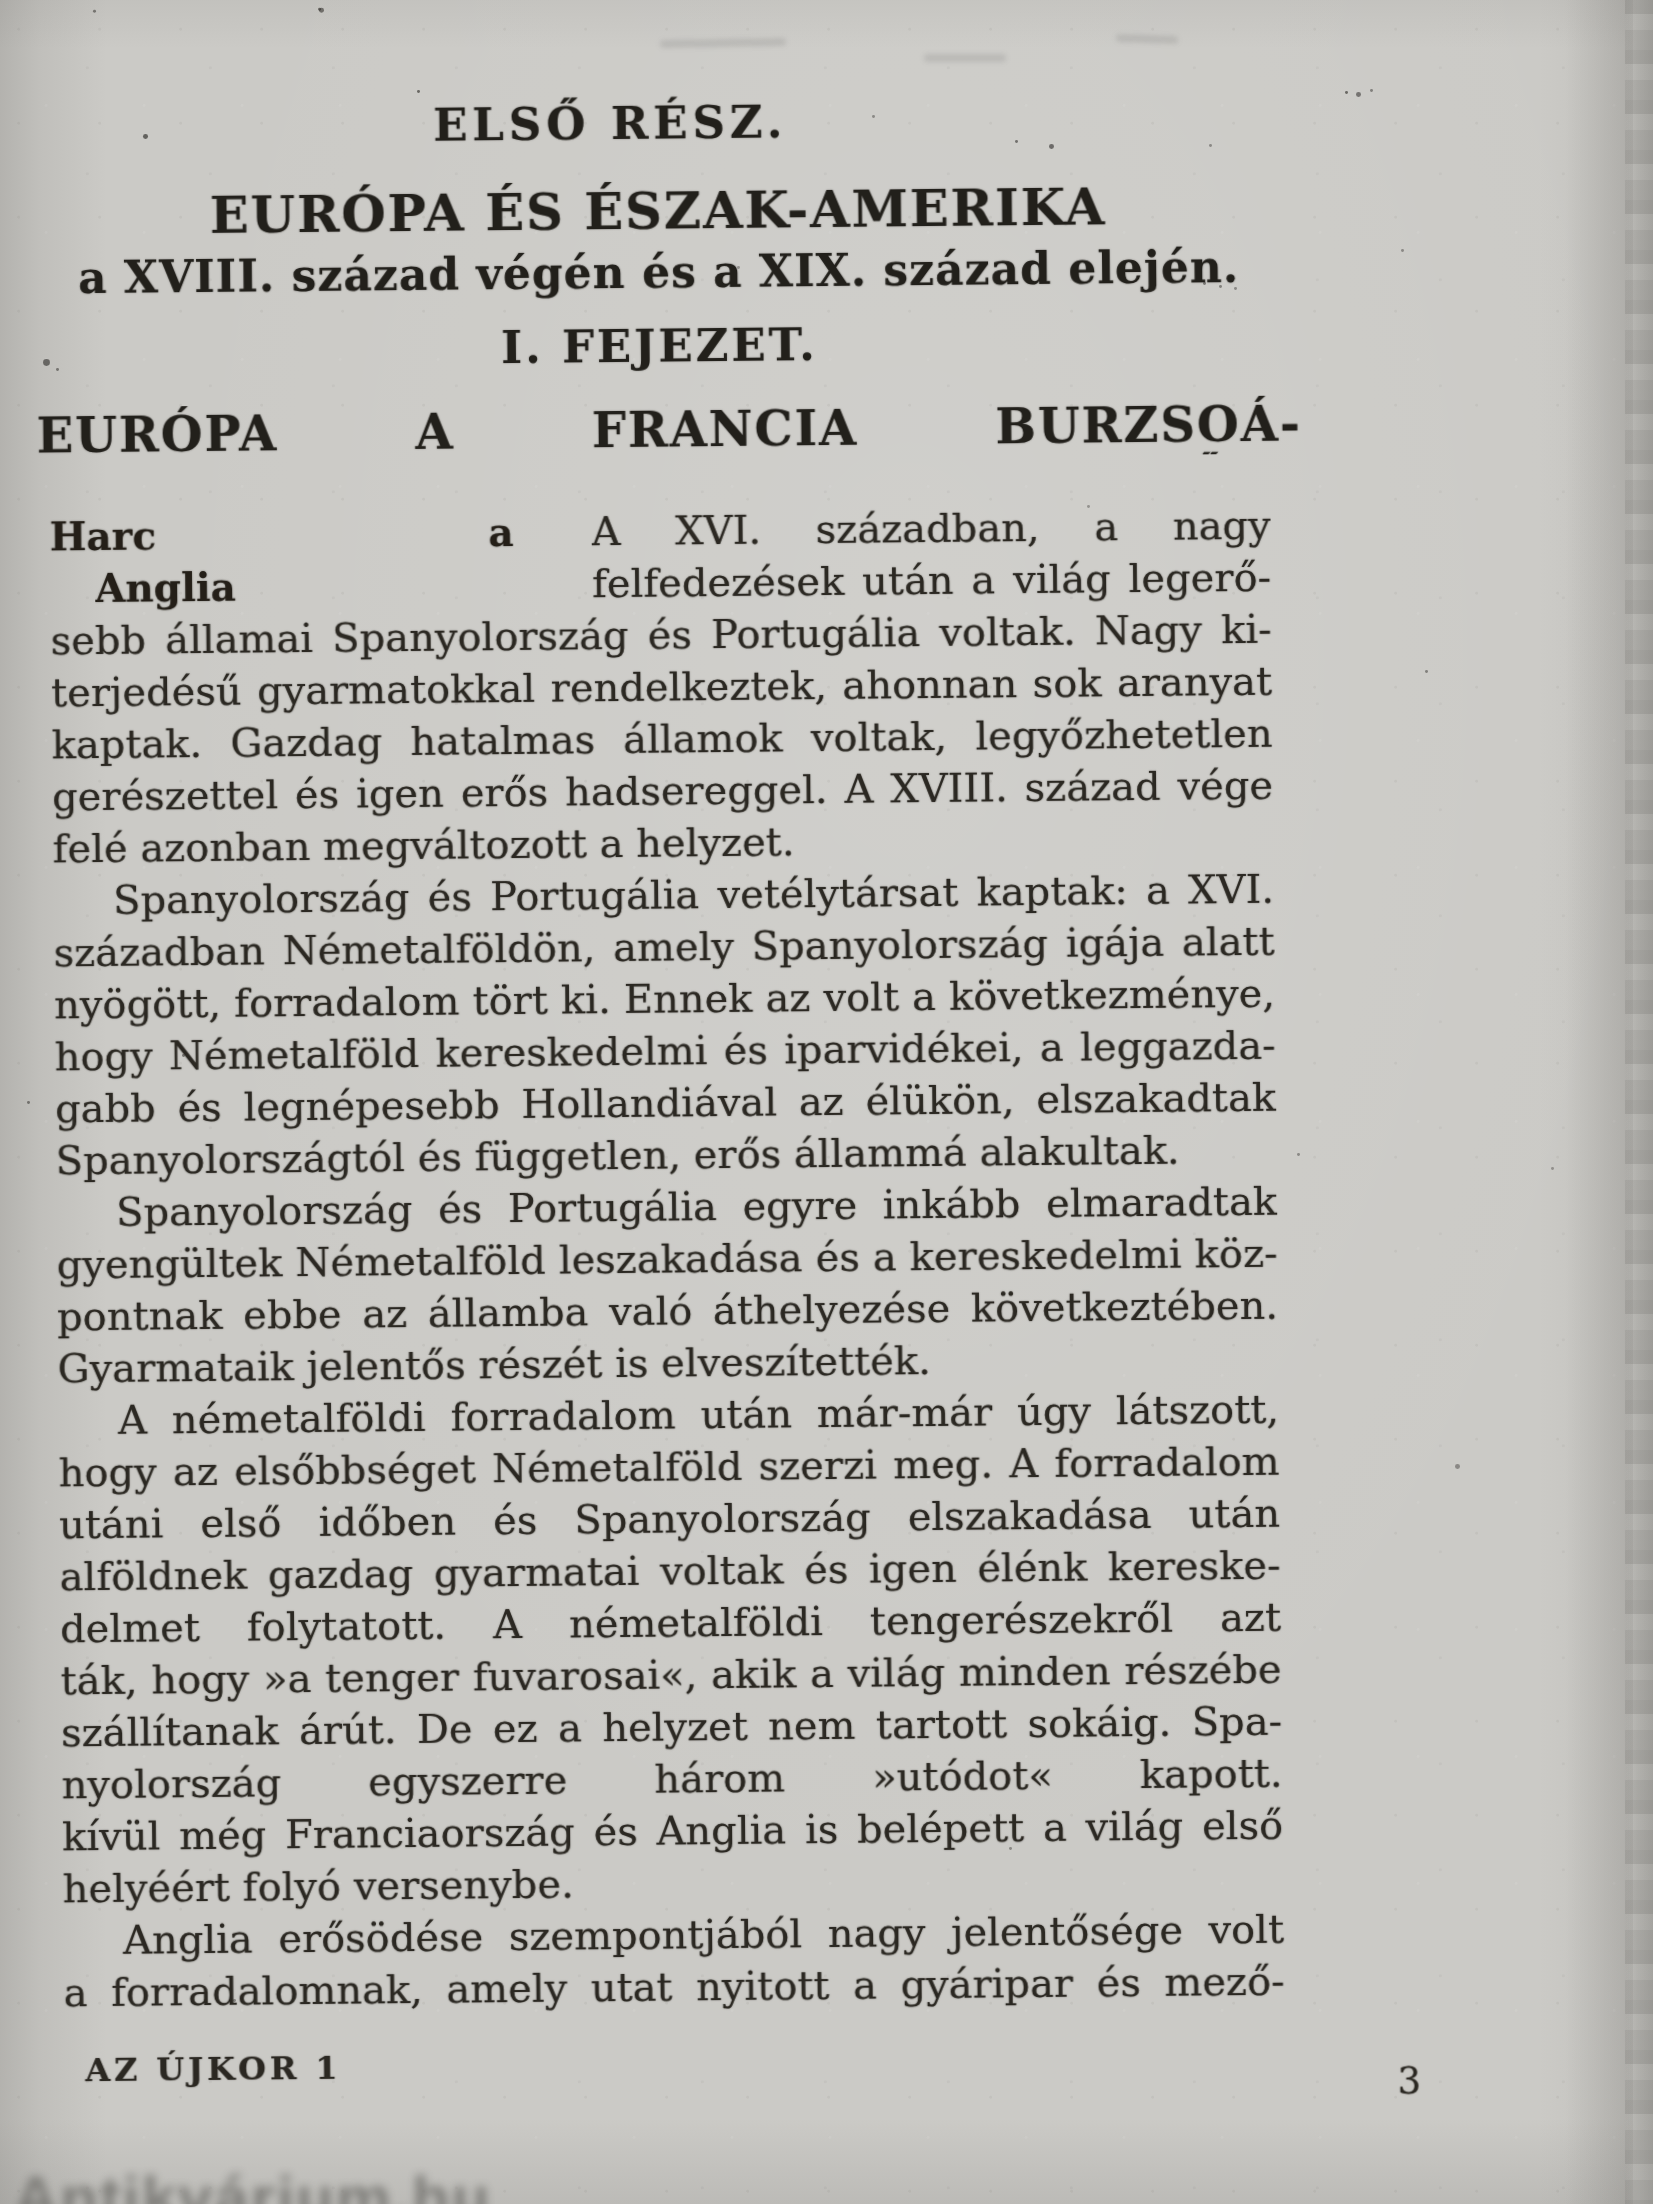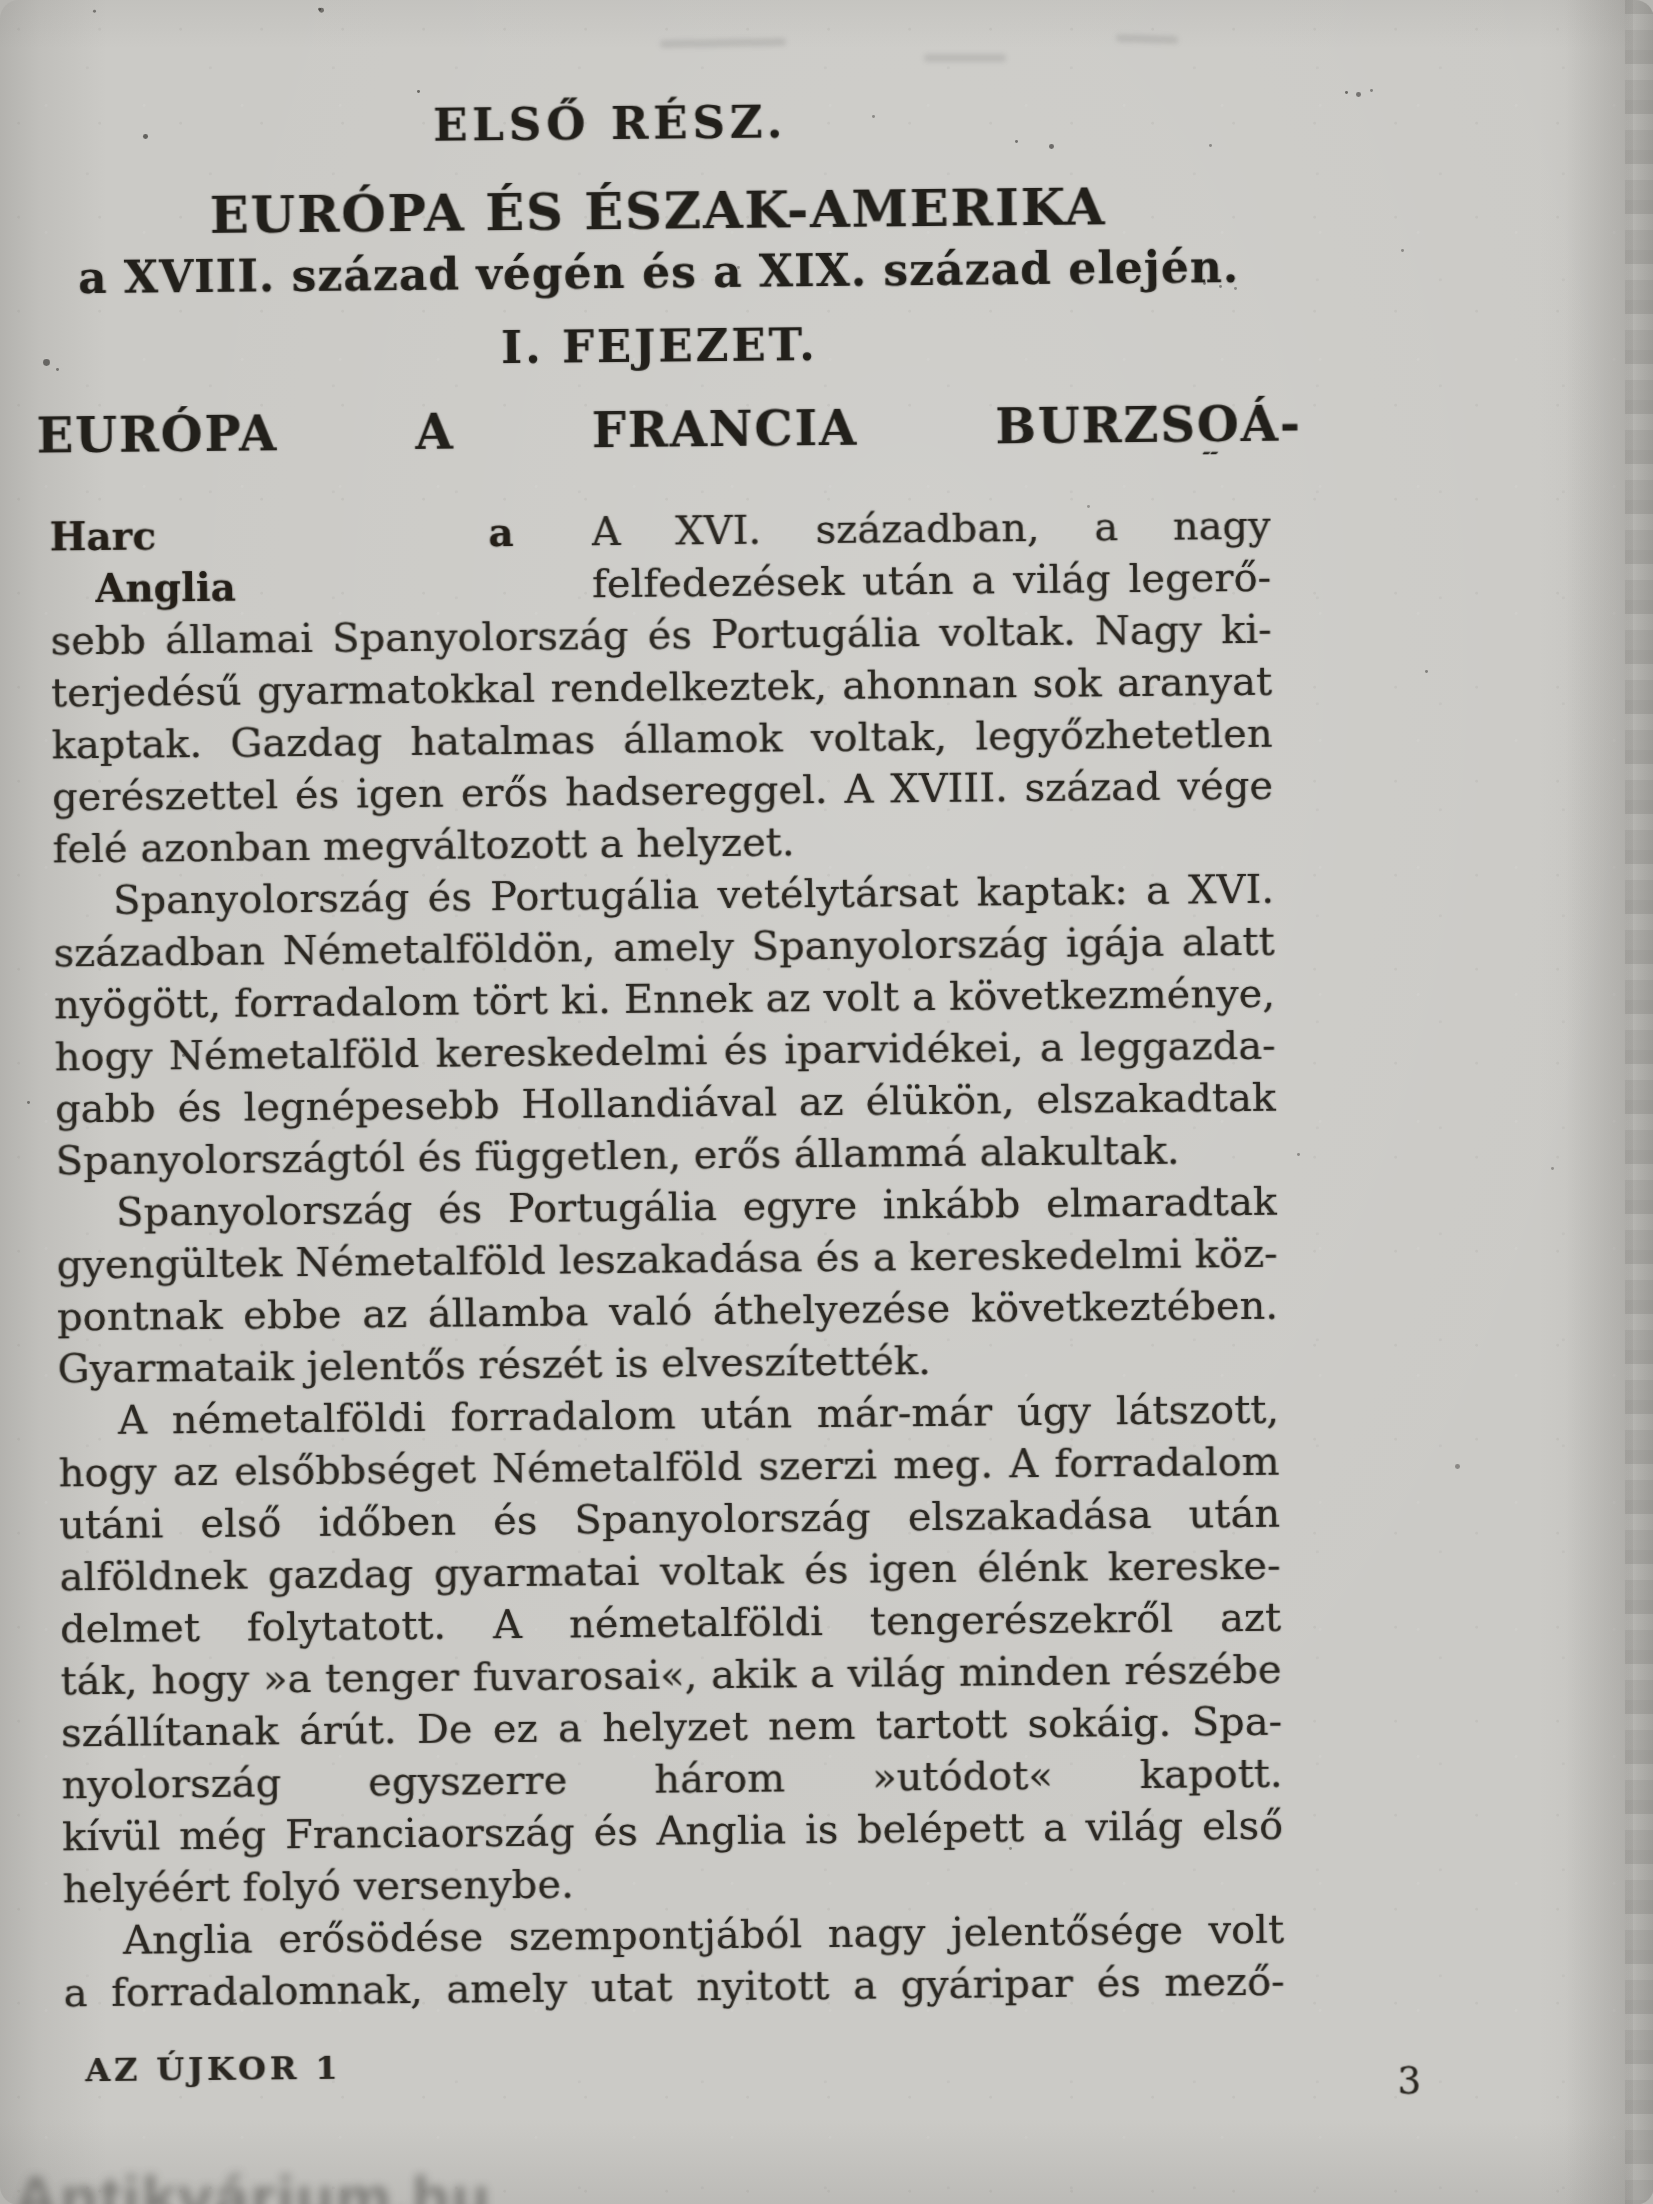--- a/index.html
+++ b/index.html
@@ -10,21 +10,20 @@
   }
   .page{
     position:relative;width:1654px;height:2205px;overflow:hidden;
     background:
       radial-gradient(ellipse at 55% 30%, rgba(255,255,255,.10), rgba(255,255,255,0) 60%),
       linear-gradient(90deg, rgba(96,94,90,.22), rgba(96,94,90,.10) 39px, rgba(96,94,90,0) 107px),
       linear-gradient(270deg, rgba(96,94,90,.10) 0, rgba(96,94,90,0) 116px),
       linear-gradient(0deg, rgba(96,94,90,.14), rgba(96,94,90,0) 87px),
       linear-gradient(180deg, rgba(96,94,90,.08), rgba(96,94,90,0) 49px),
       #cbcac6;
-    border-radius: 19px;
   }
   
   .grain{
     position:absolute;inset:0;pointer-events:none;
     background-image:
       radial-gradient(circle at 23% 31%, rgba(60,58,54,.06) 0 1px, transparent 1.9px),
       radial-gradient(circle at 71% 64%, rgba(60,58,54,.05) 0 1px, transparent 1.9px),
       radial-gradient(circle at 47% 83%, rgba(255,255,255,.07) 0 1px, transparent 1.9px);
     background-size:81px 94px, 123px 106px, 98px 127px;
   }

